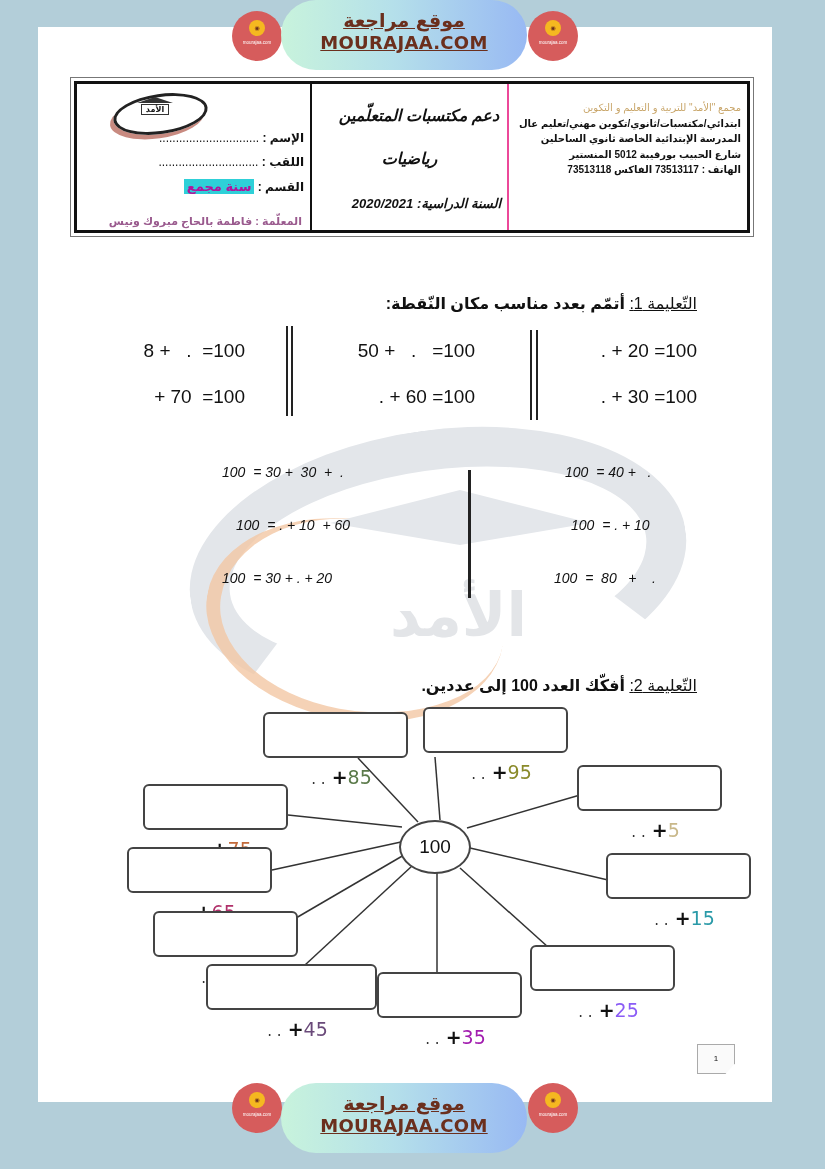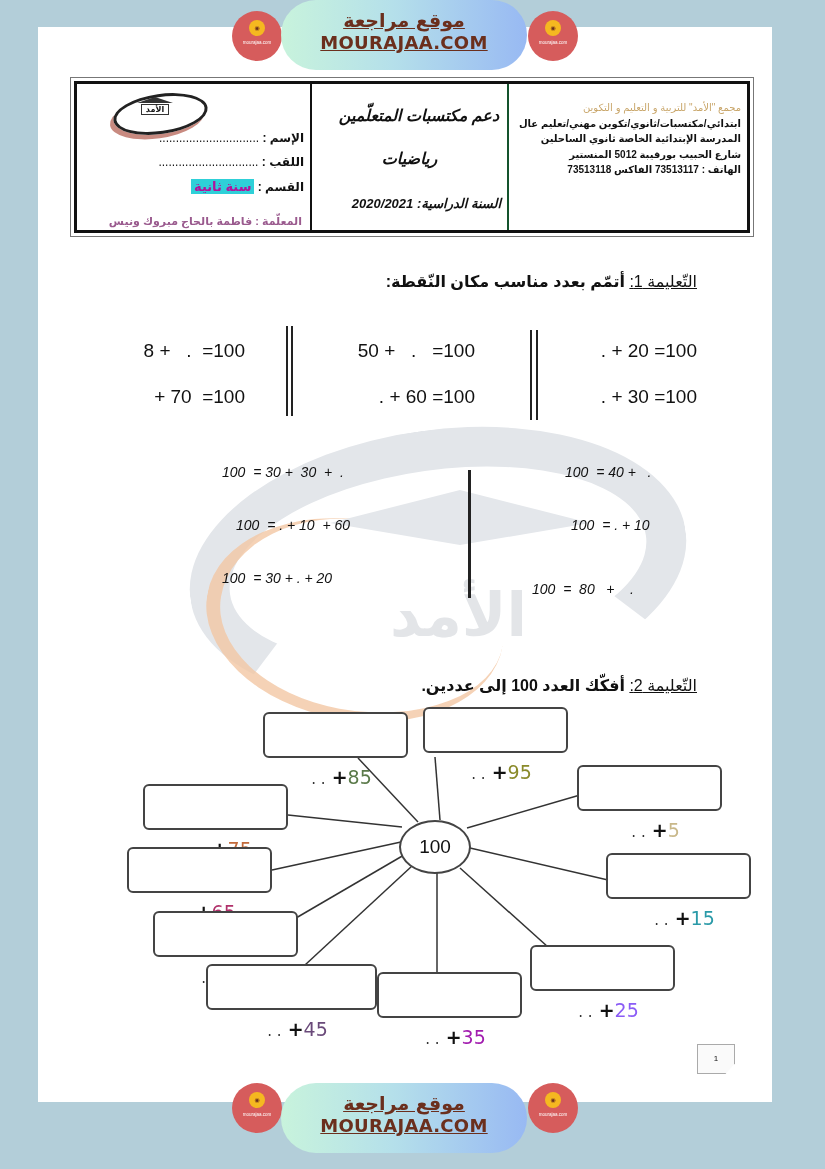--- a/index.html
+++ b/index.html
@@ -33,21 +33,21 @@
   
   .hdr {
     position: absolute; left: 70px; top: 77px; width: 684px; height: 160px;
     border: 1px solid #777; padding: 3px;
   }
   .hdr-inner {
     width: 100%; height: 100%; border: 3px solid #111; display: flex; direction: ltr;
   }
   .hcell { height: 100%; position: relative; }
   .hcell.left { width: 235px; border-right: 2px solid #111; }
-  .hcell.mid { width: 197px; border-right: 2px solid #14532d; }
+  .hcell.mid { width: 197px; border-right: 2px solid #ec4899; }
   .hcell.right { flex: 1; }
   .logo-ell {
     position: absolute; left: 36px; top: 10px; width: 95px; height: 40px;
     border: 3px solid #222; border-radius: 50%; transform: rotate(-8deg);
     box-shadow: -4px 4px 0 #c88a80;
   }
   .logo-cap { position: absolute; left: 58px; top: 13px; width: 40px; height: 22px; text-align: center; }
   .logo-cap .hat { display:block; width: 36px; height: 6px; background: #333; margin: 0 auto; clip-path: polygon(0 100%, 50% 0, 100% 100%); }
   .logo-cap .nm { display:block; font-size: 8px; font-weight: bold; border: 1.5px solid #333; width: 28px; margin: 1px auto 0; direction: rtl; }
   .frow { position: absolute; right: 6px; font-size: 12px; font-weight: bold; direction: rtl; white-space: nowrap; }
@@ -132,21 +132,21 @@
       <div class="frow" style="top:47px;">
         <span>الإسم  :</span>
         <span class="dots">..............................</span>
       </div>
       <div class="frow" style="top:71px;">
         <span>اللقب  :</span>
         <span class="dots">..............................</span>
       </div>
       <div class="frow" style="top:95px;">
         <span>القسم  :</span>
-        <span class="level-hl">سنة ثانية</span>
+        <span class="level-hl">سنة مجمع</span>
       </div>
       <div class="teacher">المعلّمة :  فاطمة بالحاج مبروك ونيس</div>
     </div>
     <div class="hcell mid">
       <div class="mid-t1">دعم مكتسبات المتعلّمين</div>
       <div class="mid-t2">رياضيات</div>
       <div class="mid-t3">السنة الدراسية: 2020/2021</div>
     </div>
     <div class="hcell right">
       <div class="school">
@@ -158,42 +158,42 @@
       </div>
     </div>
   </div>
 </div>
 
 <div class="wm-ring"></div>
 <div class="wm-orange"></div>
 <div class="wm-cap"></div>
 <div class="wm-text">الأمد</div>
 
-<div class="z instr" style="right:128px;top:272px;">
+<div class="z instr" style="right:128px;top:294px;">
   <span class="u">التّعليمة 1:</span><b> أتمّم بعدد مناسب مكان النّقطة:</b>
 </div>
 
 <div class="z eq" style="right:128px;top:340px;">. + 20 =100</div>
 <div class="z eq" style="right:128px;top:386px;">. + 30 =100</div>
 <div class="vline" style="left:530px;top:330px;width:2px;height:90px;"></div>
 <div class="vline" style="left:536px;top:330px;width:2px;height:90px;"></div>
 <div class="z eq" style="right:350px;top:340px;">50 +   .   =100</div>
 <div class="z eq" style="right:350px;top:386px;">. + 60 =100</div>
 <div class="vline" style="left:286px;top:326px;width:2px;height:90px;"></div>
 <div class="vline" style="left:291px;top:326px;width:2px;height:90px;"></div>
 <div class="z eq" style="right:580px;top:340px;">8 +   .  =100</div>
 <div class="z eq" style="right:580px;top:386px;">+ 70  =100</div>
 
 <div class="z eq2" style="left:222px;top:464px;">100  = 30 +  30  +  .</div>
 <div class="z eq2" style="left:236px;top:517px;">100  = . + 10  + 60</div>
 <div class="z eq2" style="left:222px;top:570px;">100  = 30 + . + 20</div>
 <div class="vline" style="left:468px;top:470px;width:3px;height:128px;"></div>
 <div class="z eq2" style="left:565px;top:464px;">100  = 40 +   .</div>
 <div class="z eq2" style="left:571px;top:517px;">100  = . + 10</div>
-<div class="z eq2" style="left:532px;top:570px;margin-top:11px;">100  =  80   +    .</div>
+<div class="z eq2" style="left:554px;top:570px;">100  =  80   +    .</div>
 
 <div class="z instr" style="right:128px;top:676px;">
   <span class="u">التّعليمة 2:</span><b> أفكّك العدد 100 إلى عددين.</b>
 </div>
 
 <svg class="diag" width="825" height="1169">
   <g stroke="#333" stroke-width="1.5" fill="none">
     <line x1="358" y1="758" x2="418" y2="822"></line>
     <line x1="435" y1="757" x2="440" y2="820"></line>
     <line x1="580" y1="795" x2="467" y2="828"></line>

